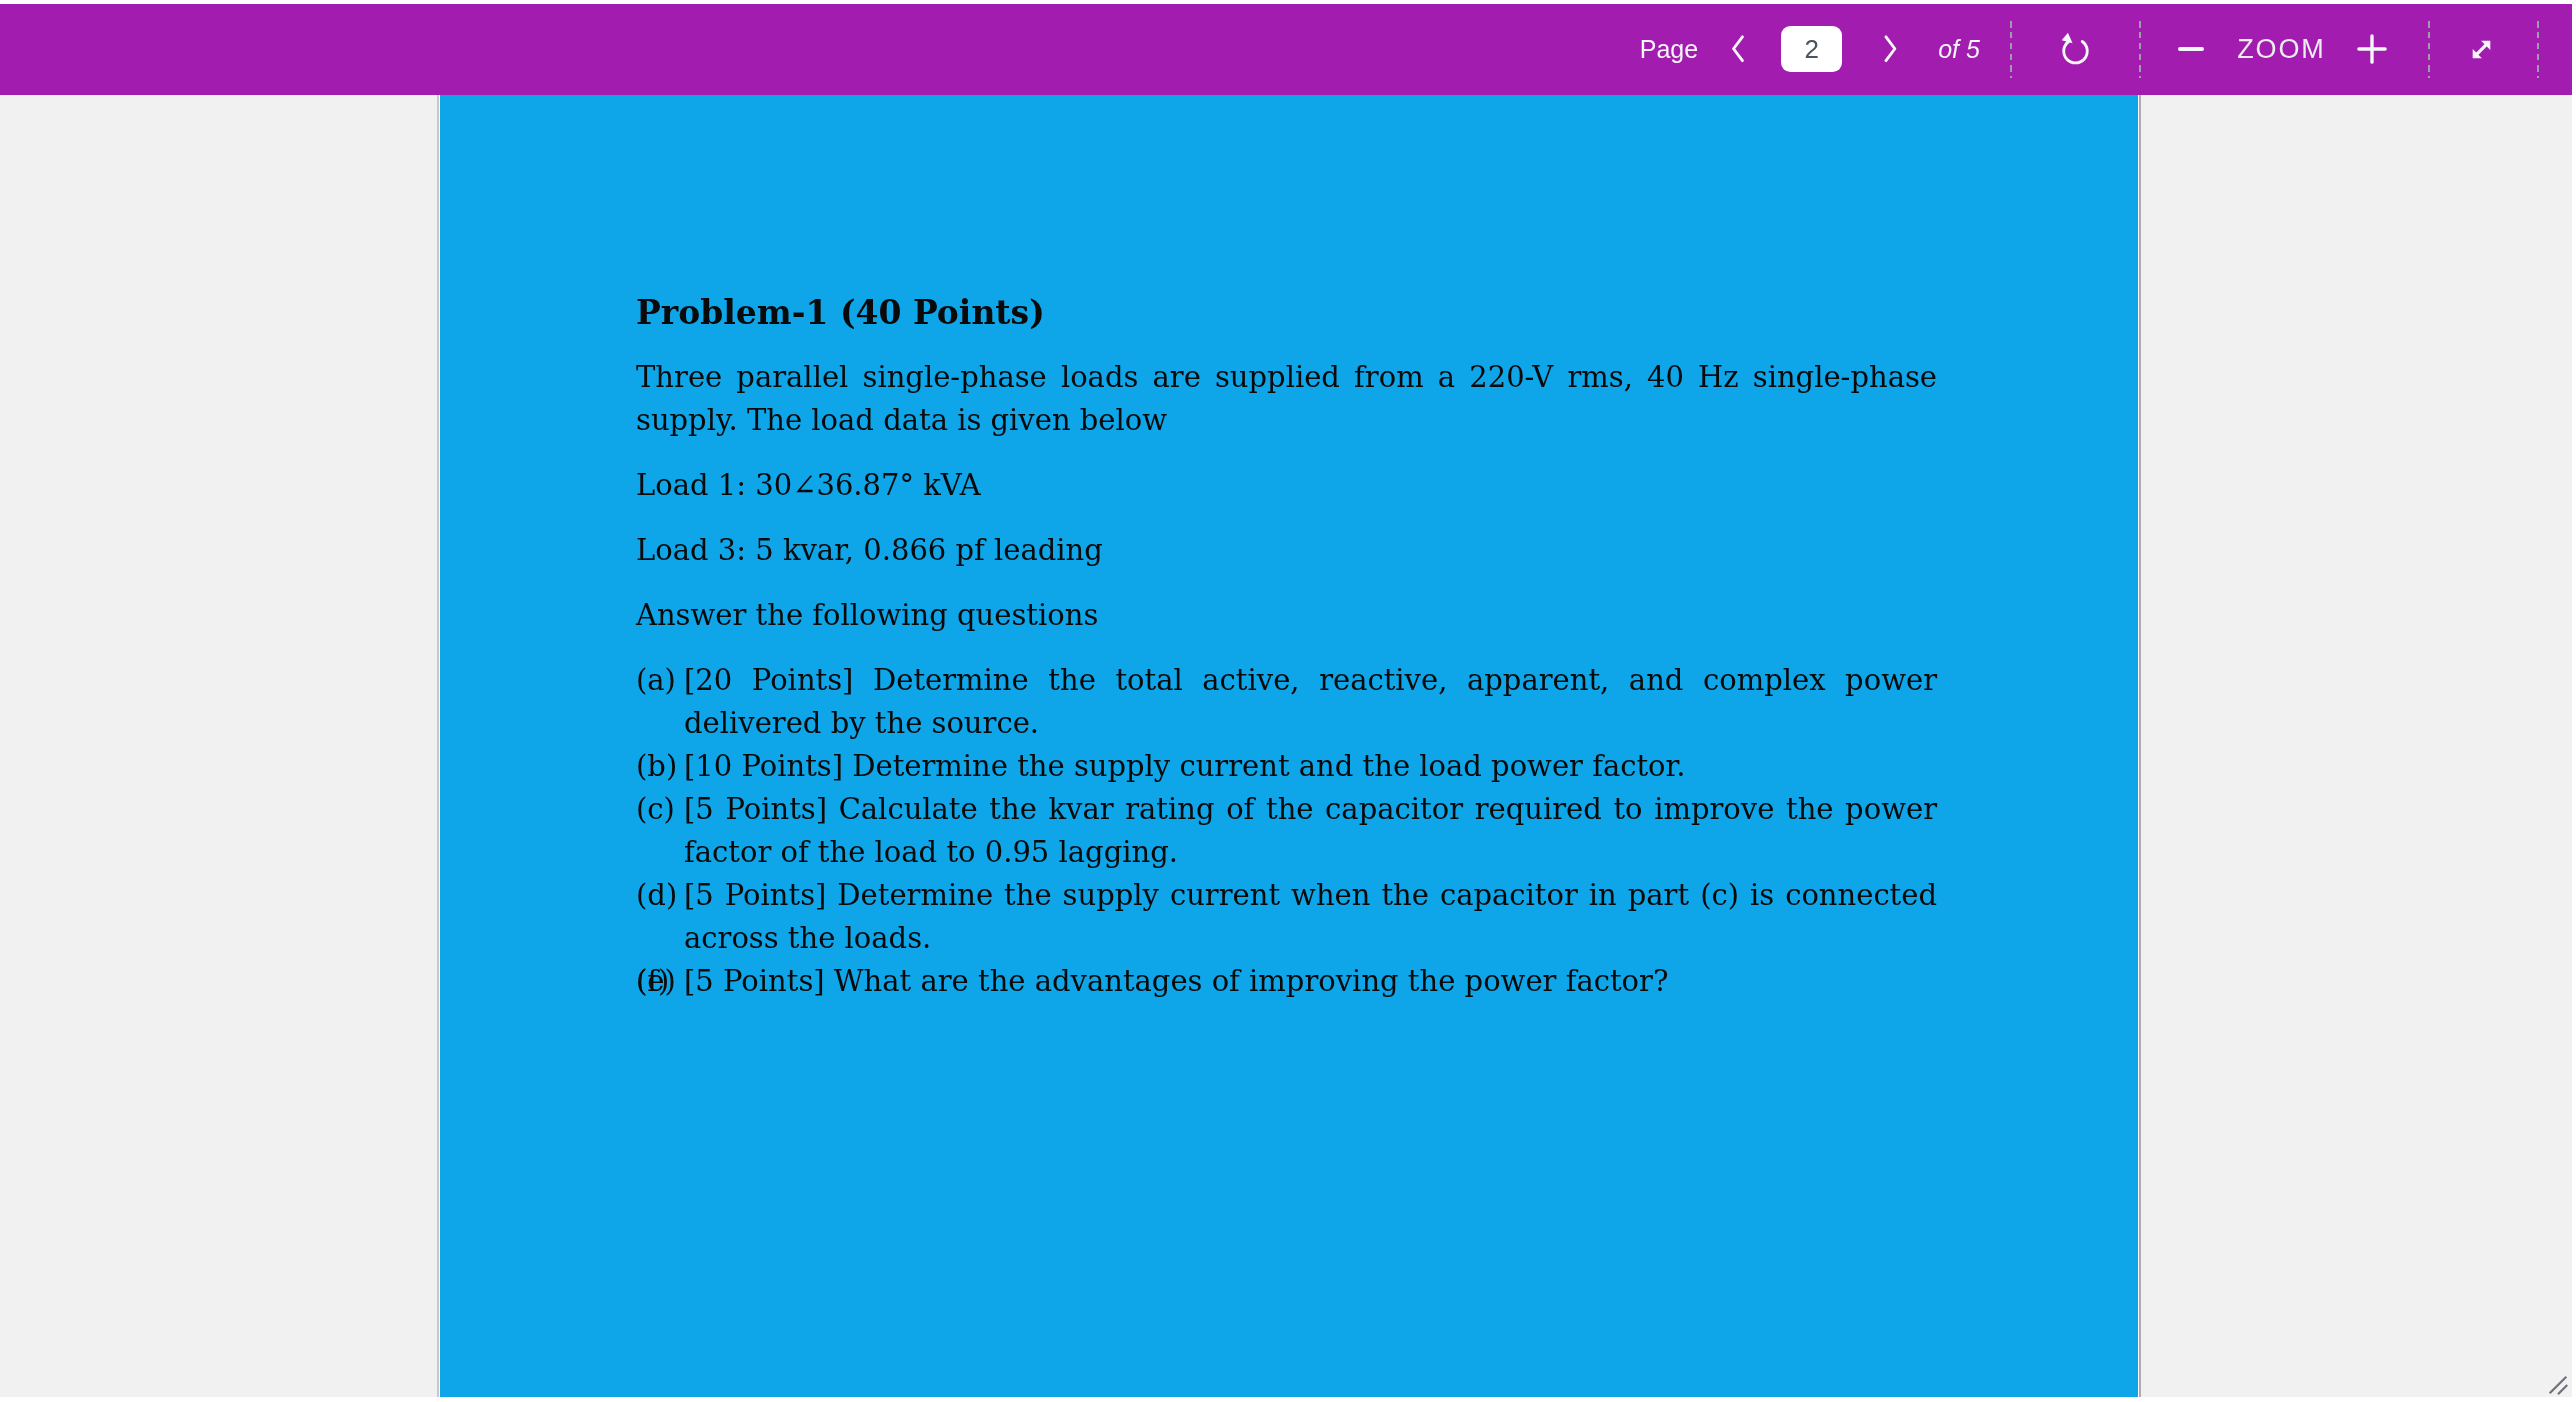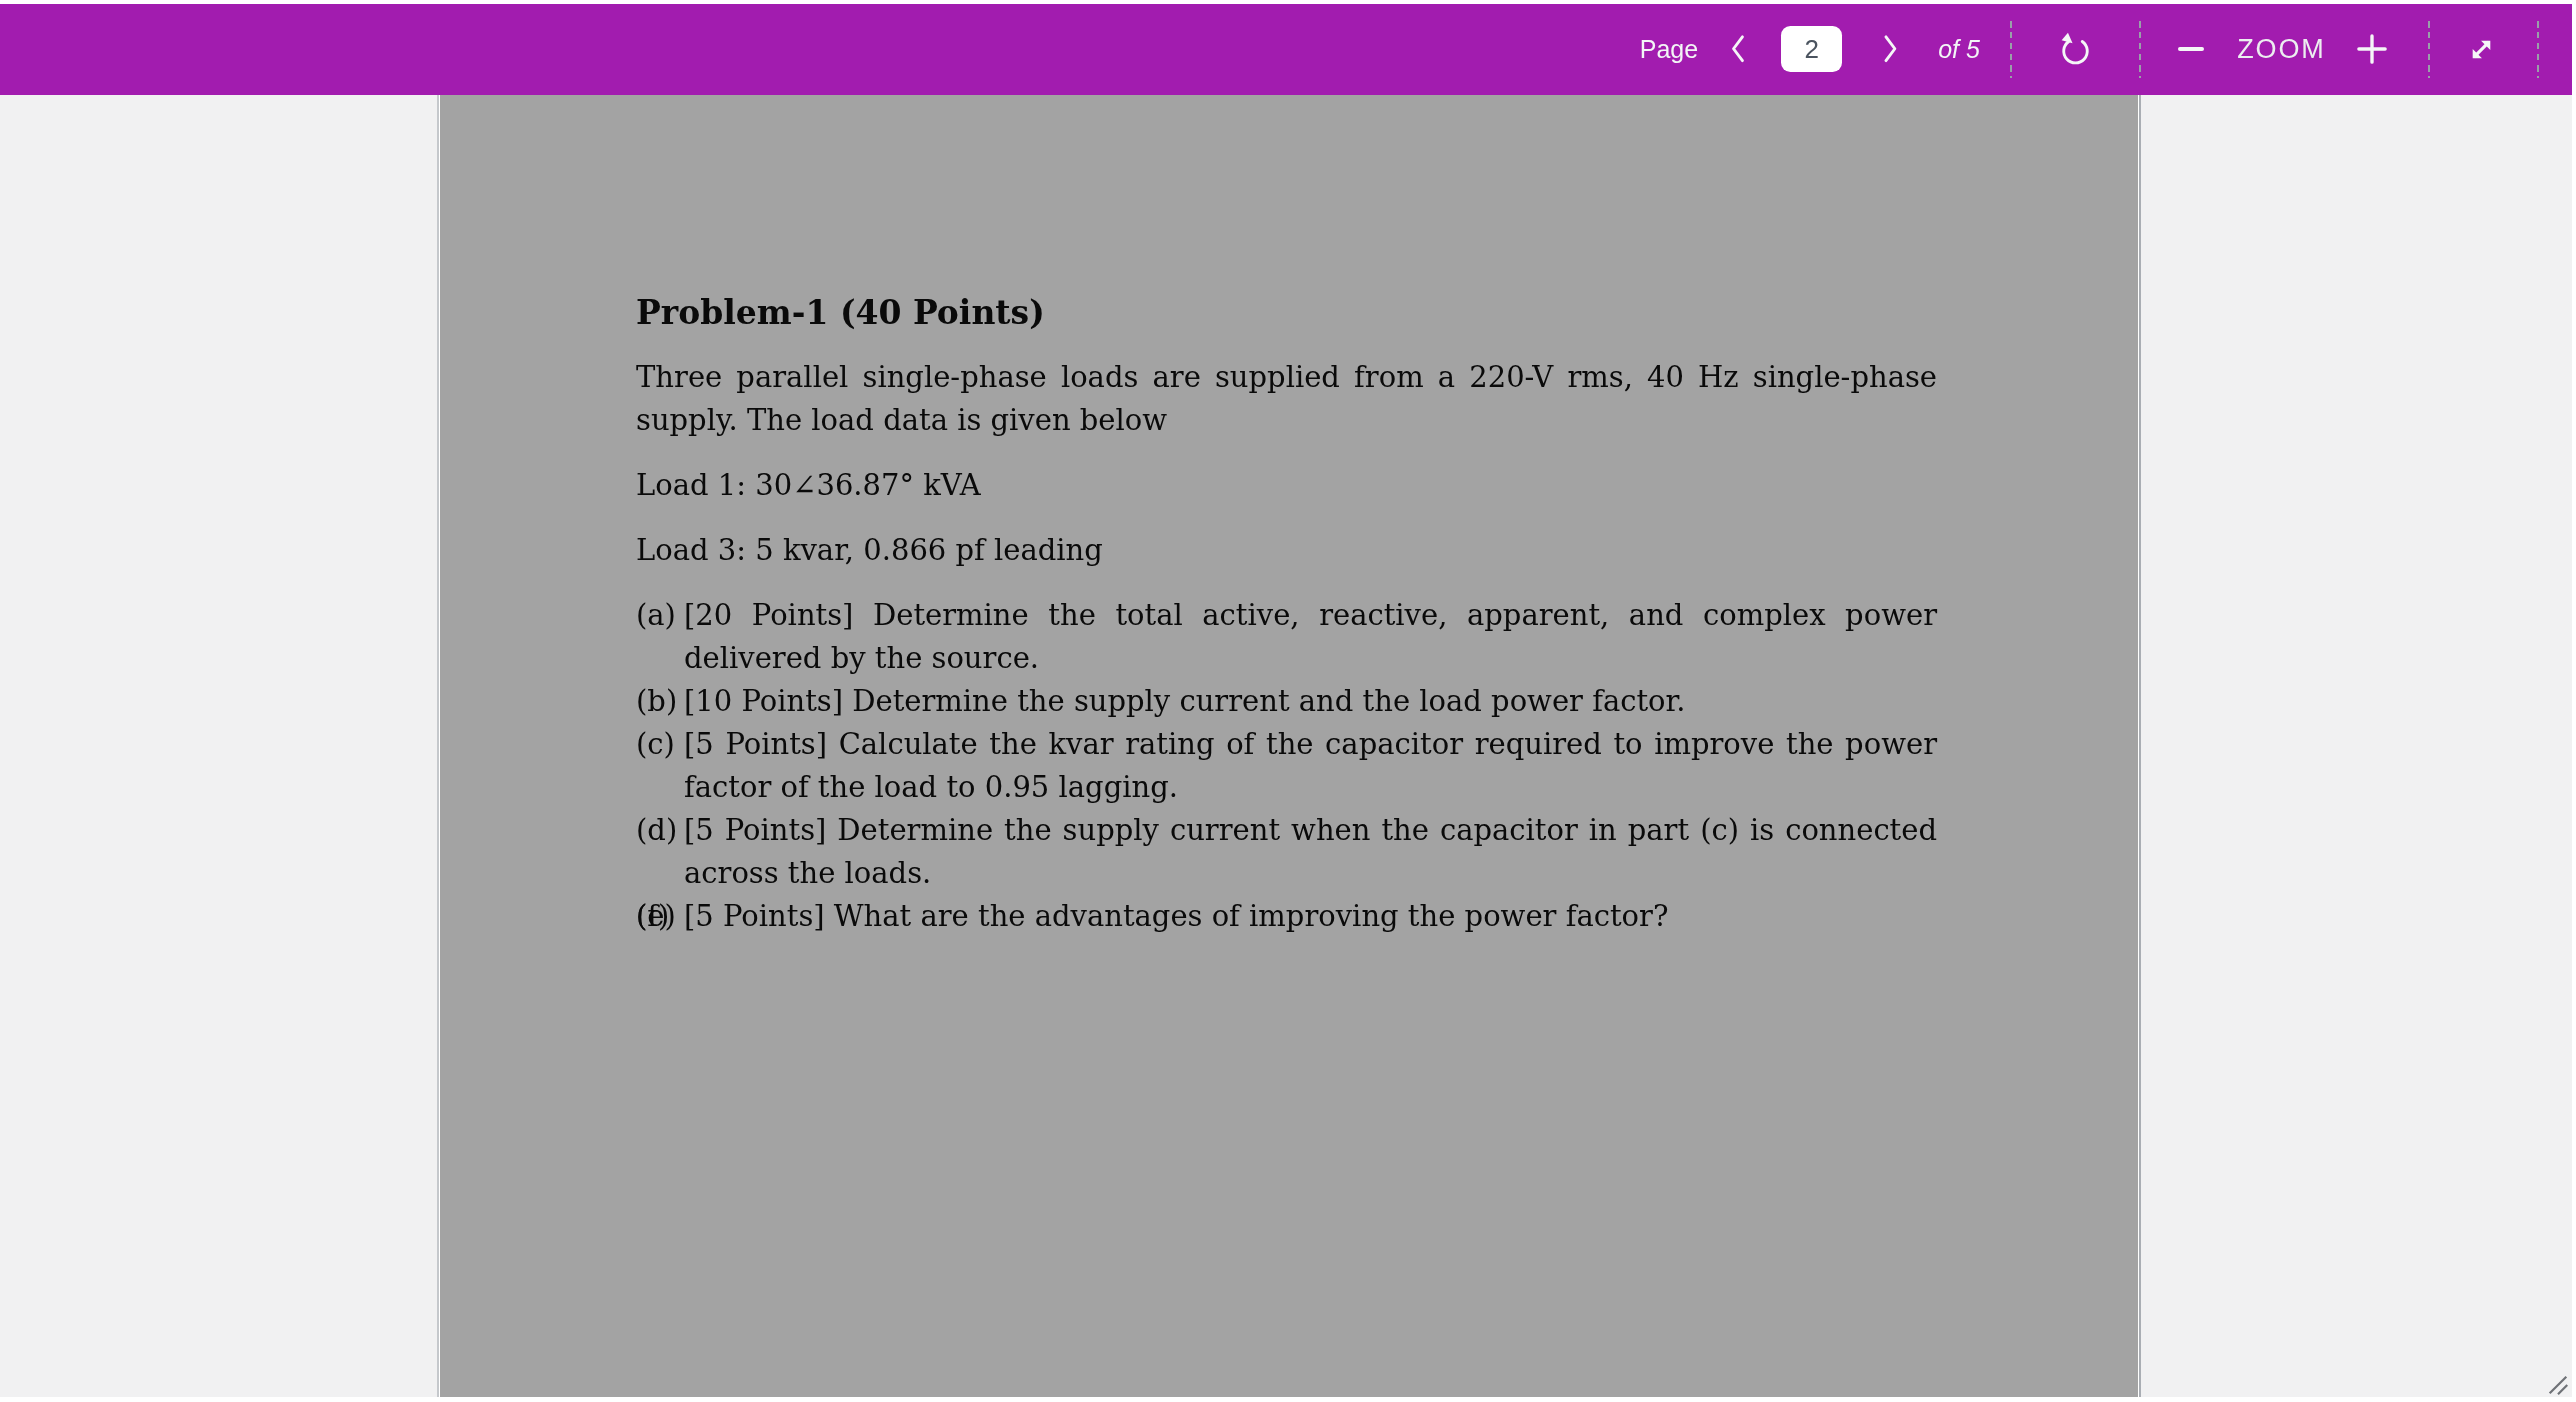--- a/index.html
+++ b/index.html
@@ -113,21 +113,21 @@
     width: 437px;
     background: #f1f1f2;
     border-right: 2.8px solid #c5c8cc;
   }
   .page-sheet {
     position: absolute;
     left: 440px;
     top: 0;
     bottom: 0;
     width: 1698px;
-    background: #a3a3a3;
+    background: #0ea5e9;
   }
   .panel-right {
     position: absolute;
     left: 2139px;
     right: 0;
     top: 0;
     bottom: 0;
     background: #f1f1f2;
     border-left: 2.8px solid #aaaeb4;
   }
@@ -245,20 +245,21 @@
 
         <h1 class="doc-title">Problem-1 (40 Points)</h1>
 
         <p class="doc-p justify">Three parallel single-phase loads are supplied from a 220-V rms, 40 Hz single-phase supply. The load data is given below</p>
 
         <p class="doc-p">Load 1: 30∠36.87° kVA</p>
 
 
         <p class="doc-p">Load 3: 5 kvar, 0.866 pf leading</p>
 
+        <p class="doc-p">Answer the following questions</p>
 
         <div class="qlist">
           <div class="q">
             <span class="qm">(a)</span>
             <span class="qt">[20 Points] Determine the total active, reactive, apparent, and complex power delivered by the source.</span>
           </div>
           <div class="q">
             <span class="qm">(b)</span>
             <span class="qt">[10 Points] Determine the supply current and the load power factor.</span>
           </div>

